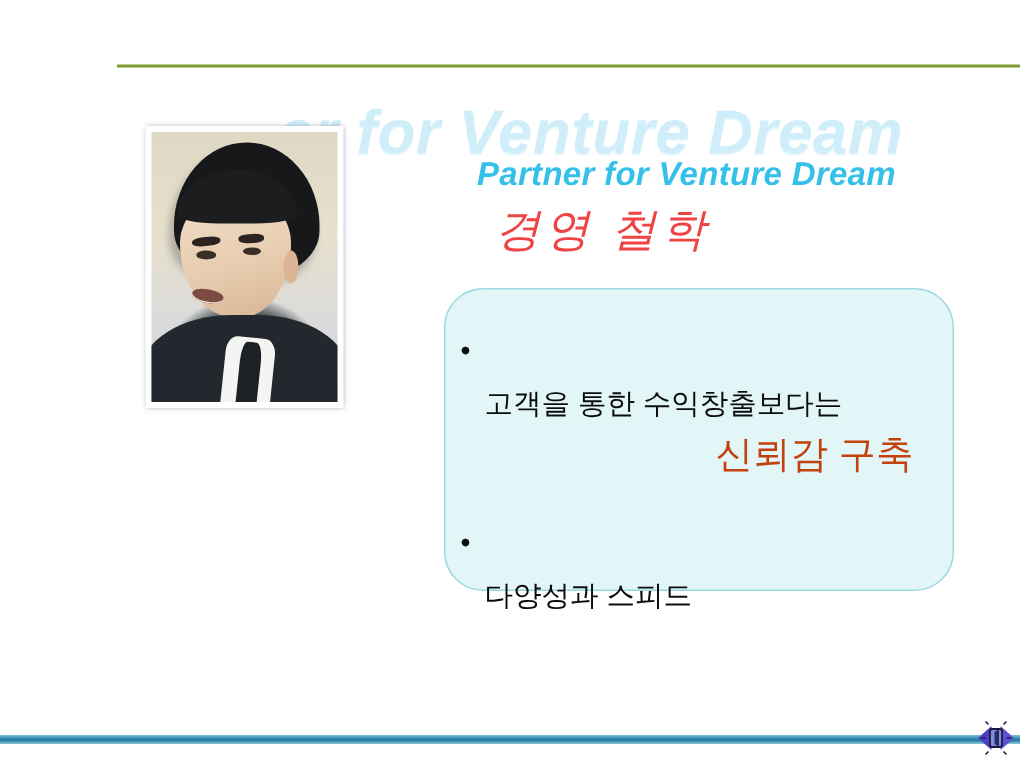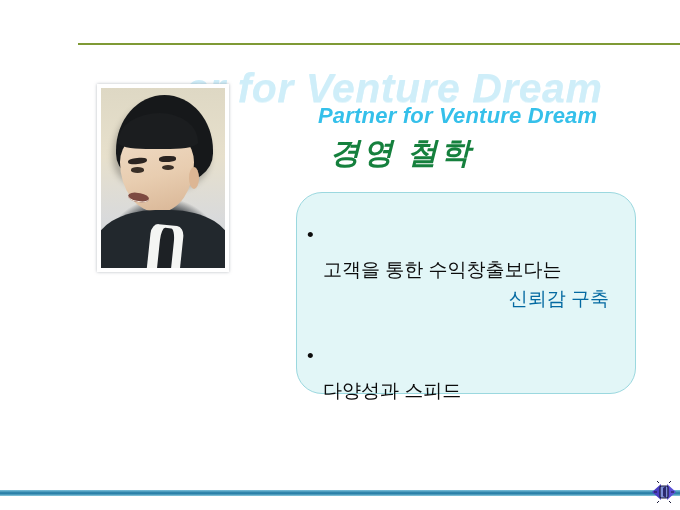--- a/index.html
+++ b/index.html
@@ -194,22 +194,22 @@
     color: #35c0ea;
     white-space: nowrap;
     letter-spacing: 0.2px;
   }
   .title-ko {
     position: absolute;
     left: 330px;
     top: 133px;
     font-size: 30px;
     font-style: italic;
-    font-weight: bold;
-    color: #15803d;
+    font-weight: normal;
+    color: #ef4444;
     letter-spacing: 3px;
     white-space: nowrap;
   }
 
   
   .panel {
     position: absolute;
     left: 296px;
     top: 192px;
     width: 340px;
@@ -236,22 +236,22 @@
     flex: 0 0 auto;
     width: 16px;
     font-size: 19px;
     line-height: 1.28;
     text-align: left;
     color: #0c0c0c;
   }
   .bullet-text { flex: 1 1 auto; margin-top: 35px; }
   .bullet-line-2 {
     text-align: right;
-    font-size: 19px;
-    color: #0369a1;
+    font-size: 25px;
+    color: #c2410c;
     line-height: 1.28;
     padding-right: 12px;
     margin-top: 5px;
   }
   .bullet-gap { height: 32px; }
 
   
   .bottom-rule {
     position: absolute;
     left: 0;

